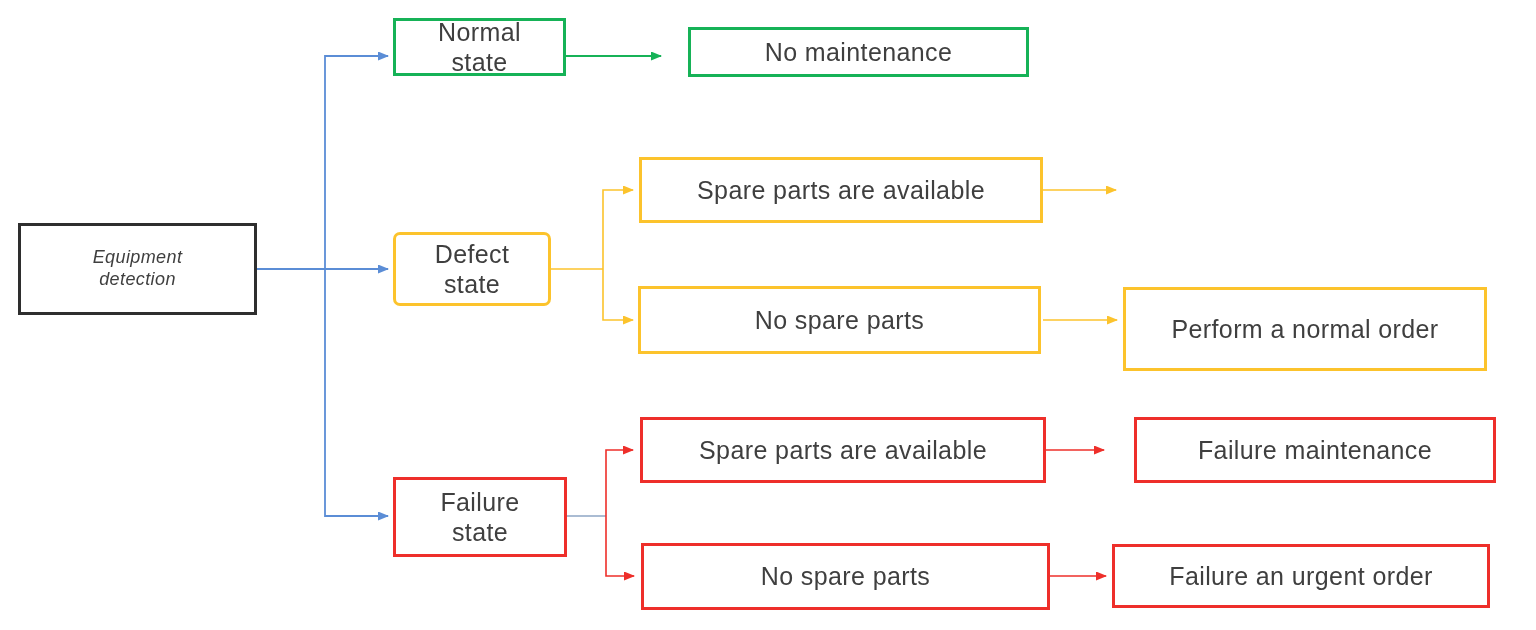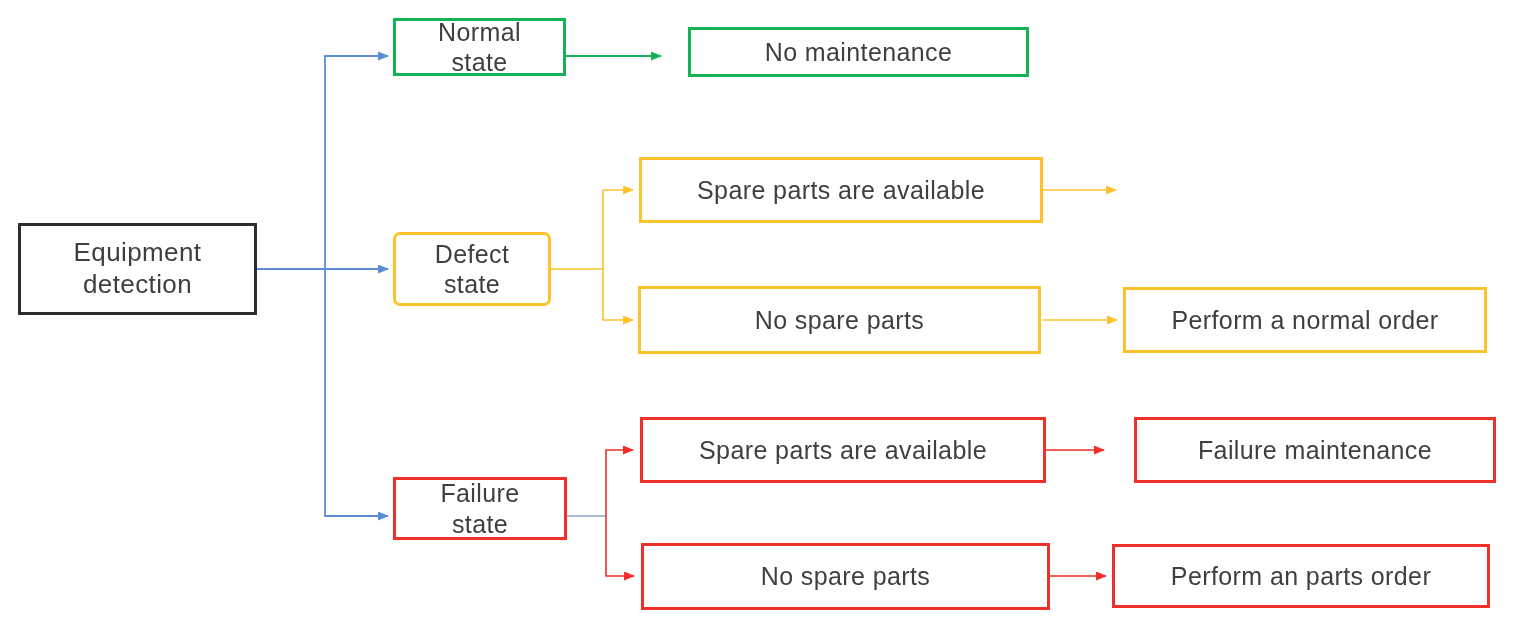--- a/index.html
+++ b/index.html
@@ -31,21 +31,21 @@
     align-items: center;
     justify-content: center;
     text-align: center;
     white-space: pre-line;
     color: #3f3f3f;
     font-size: 25px;
     letter-spacing: 0.4px;
     line-height: 1.22;
     z-index: 2;
   }
-  .node.big { font-size: 26px; }
+  .node.big { font-size: 18px; font-style: italic; }
   .wire { fill: none; }
 </style>
 </head>
 <body>
 
 <div id="stage">
 
   <svg id="wires" viewBox="0 0 1536 630" xmlns="http://www.w3.org/2000/svg">
     <defs>
       <marker id="arrow-blue" markerUnits="userSpaceOnUse" markerWidth="12" markerHeight="10" refX="10" refY="4.5" orient="auto">
@@ -90,26 +90,26 @@
   <div class="node" style="left: 688px; top: 27px; width: 341px; height: 50px; border-color: rgb(22, 178, 87);">No maintenance</div>
 
   <div class="node" style="left: 393px; top: 232px; width: 158px; height: 74px; border-color: rgb(252, 195, 44); border-radius: 7px;">Defect
 state</div>
 
   <div class="node" style="left: 639px; top: 157px; width: 404px; height: 66px; border-color: rgb(252, 195, 44);">Spare parts are available</div>
 
 
   <div class="node" style="left: 638px; top: 286px; width: 403px; height: 68px; border-color: rgb(252, 195, 44);">No spare parts</div>
 
-  <div class="node" style="left: 1123px; top: 287px; width: 364px; height: 66px; border-color: rgb(252, 195, 44);">Perform a normal order</div>
+  <div class="node" style="left: 1123px; top: 287px; width: 364px; height: 84px; border-color: rgb(252, 195, 44);">Perform a normal order</div>
 
-  <div class="node" style="left: 393px; top: 477px; width: 174px; height: 63px; border-color: rgb(238, 47, 42);">Failure
+  <div class="node" style="left: 393px; top: 477px; width: 174px; height: 80px; border-color: rgb(238, 47, 42);">Failure
 state</div>
 
   <div class="node" style="left: 640px; top: 417px; width: 406px; height: 66px; border-color: rgb(238, 47, 42);">Spare parts are available</div>
 
   <div class="node" style="left: 1134px; top: 417px; width: 362px; height: 66px; border-color: rgb(238, 47, 42);">Failure maintenance</div>
 
   <div class="node" style="left: 641px; top: 543px; width: 409px; height: 67px; border-color: rgb(238, 47, 42);">No spare parts</div>
 
-  <div class="node" style="left: 1112px; top: 544px; width: 378px; height: 64px; border-color: rgb(238, 47, 42);">Perform an parts order</div>
+  <div class="node" style="left: 1112px; top: 544px; width: 378px; height: 64px; border-color: rgb(238, 47, 42);">Failure an urgent order</div>
 
 </div>
 
 </body></html>

